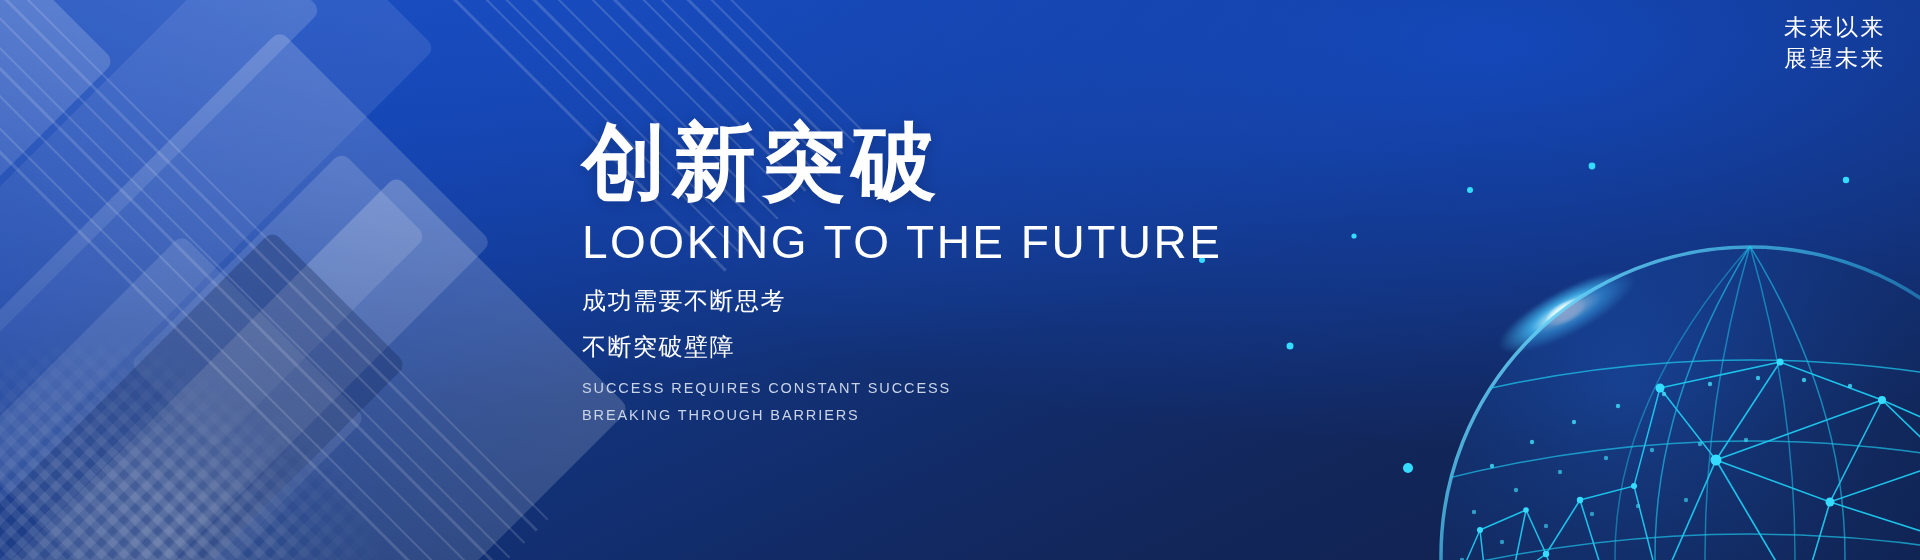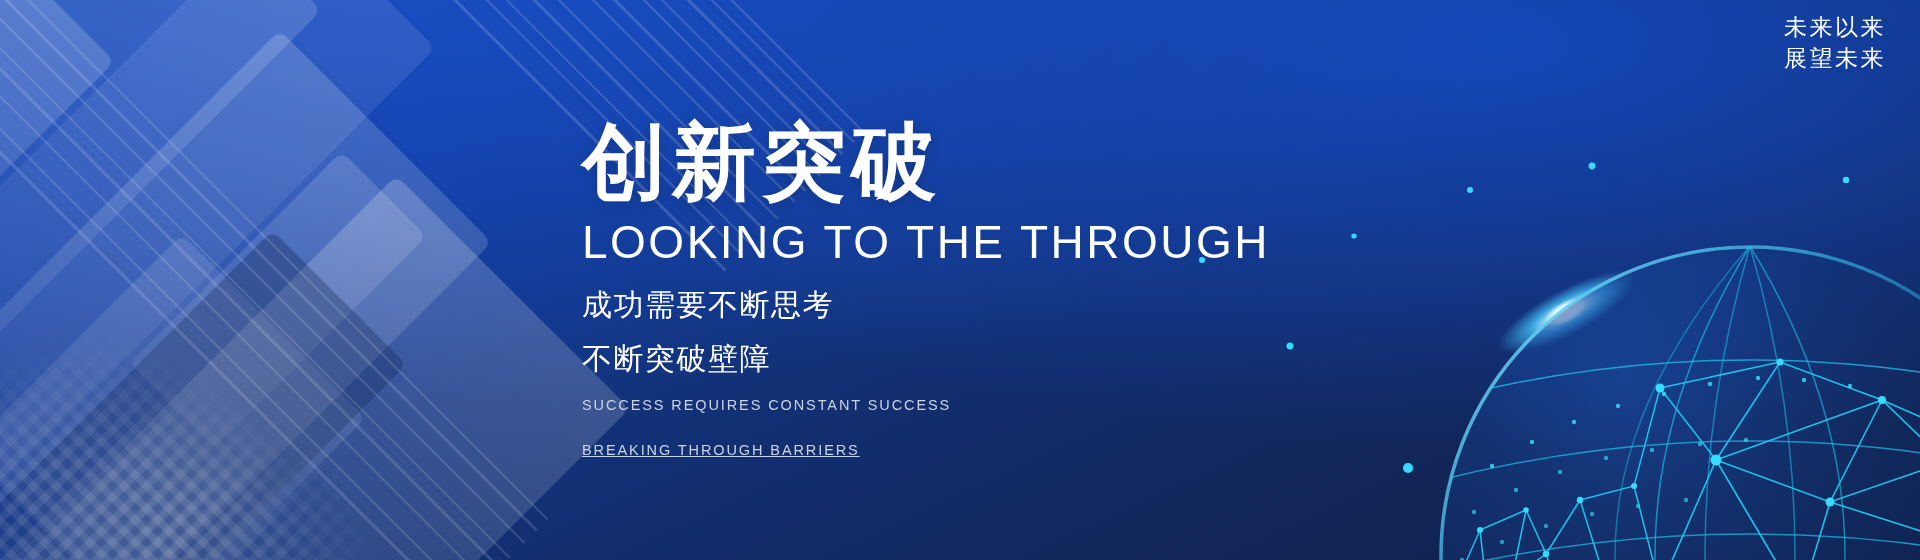--- a/index.html
+++ b/index.html
@@ -88,21 +88,21 @@
     letter-spacing:6px; line-height:1.06;
     text-shadow:0 2px 14px rgba(0,0,0,.18);
   }
   .h-en{
     margin-top:10px;
     font-size:46px; font-weight:300; color:#fff;
     letter-spacing:2.5px; line-height:1.1;
   }
   .sub-cn{
     margin-top:16px;
-    font-size:30px; font-weight:500; color:#fff;
+    font-size:24px; font-weight:500; color:#fff;
     letter-spacing:1.5px; line-height:1.42;
   }
   .sub-en{
     margin-top:12px;
     font-size:14.5px; font-weight:400; color:#c9d4e6;
     letter-spacing:1.9px; line-height:1.72;
   }
 
   
   .corner{
@@ -386,25 +386,25 @@
         <circle cx="846" cy="46" r="2.8"></circle>
         <circle cx="100" cy="430" r="4"></circle>
         <circle cx="186" cy="560" r="3.4"></circle>
         <circle cx="146" cy="664" r="3"></circle>
       </g>
     </svg>
   </div>
 
   <div class="copy">
     <div class="h-cn">创新突破</div>
-    <div class="h-en">LOOKING TO THE THROUGH</div>
+    <div class="h-en">LOOKING TO THE FUTURE</div>
     <div class="sub-cn">成功需要不断思考</div>
     <div class="sub-cn" style="margin-top:12px;">不断突破壁障</div>
     <div class="sub-en">SUCCESS REQUIRES CONSTANT SUCCESS</div>
-    <div class="sub-en" style="margin-top:20px;text-decoration:underline;">BREAKING THROUGH BARRIERS</div>
+    <div class="sub-en" style="margin-top:2px;">BREAKING THROUGH BARRIERS</div>
   </div>
 
   <div class="corner">
     <div>未来以来</div>
     <div>展望未来</div>
   </div>
 
 </div>
 
 </body></html>

